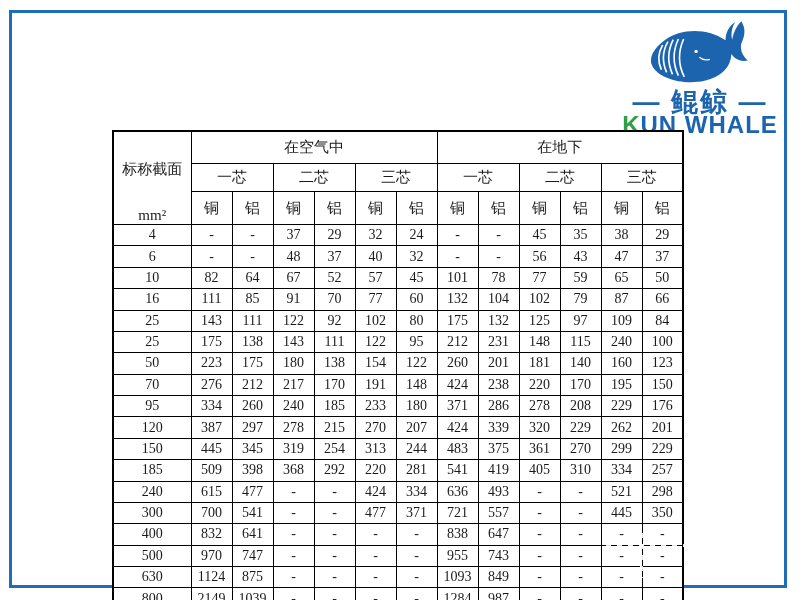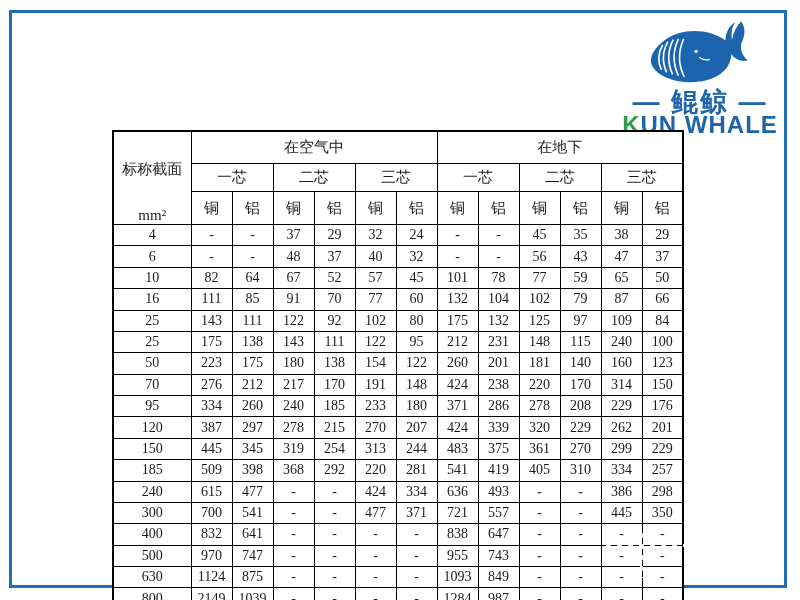--- a/index.html
+++ b/index.html
@@ -222,21 +222,21 @@
         <td>276</td>
         <td>212</td>
         <td>217</td>
         <td>170</td>
         <td>191</td>
         <td>148</td>
         <td>424</td>
         <td>238</td>
         <td>220</td>
         <td>170</td>
-        <td>314</td>
+        <td>195</td>
         <td>150</td>
       </tr>
       <tr>
         <td>95</td>
         <td>334</td>
         <td>260</td>
         <td>240</td>
         <td>185</td>
         <td>233</td>
         <td>180</td>
@@ -297,21 +297,21 @@
         <td>615</td>
         <td>477</td>
         <td>-</td>
         <td>-</td>
         <td>424</td>
         <td>334</td>
         <td>636</td>
         <td>493</td>
         <td>-</td>
         <td>-</td>
-        <td>386</td>
+        <td>521</td>
         <td>298</td>
       </tr>
       <tr>
         <td>300</td>
         <td>700</td>
         <td>541</td>
         <td>-</td>
         <td>-</td>
         <td>477</td>
         <td>371</td>

